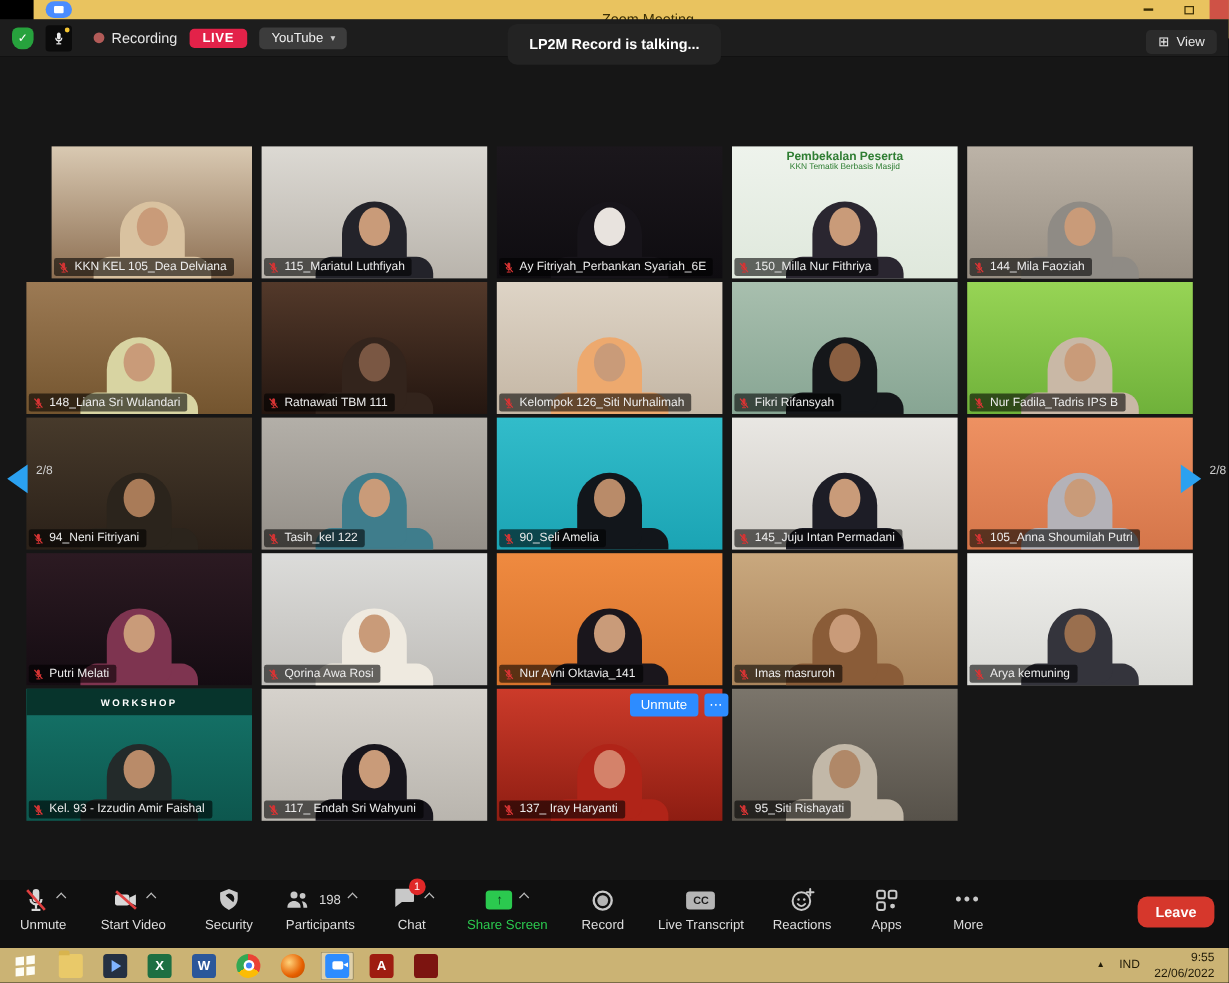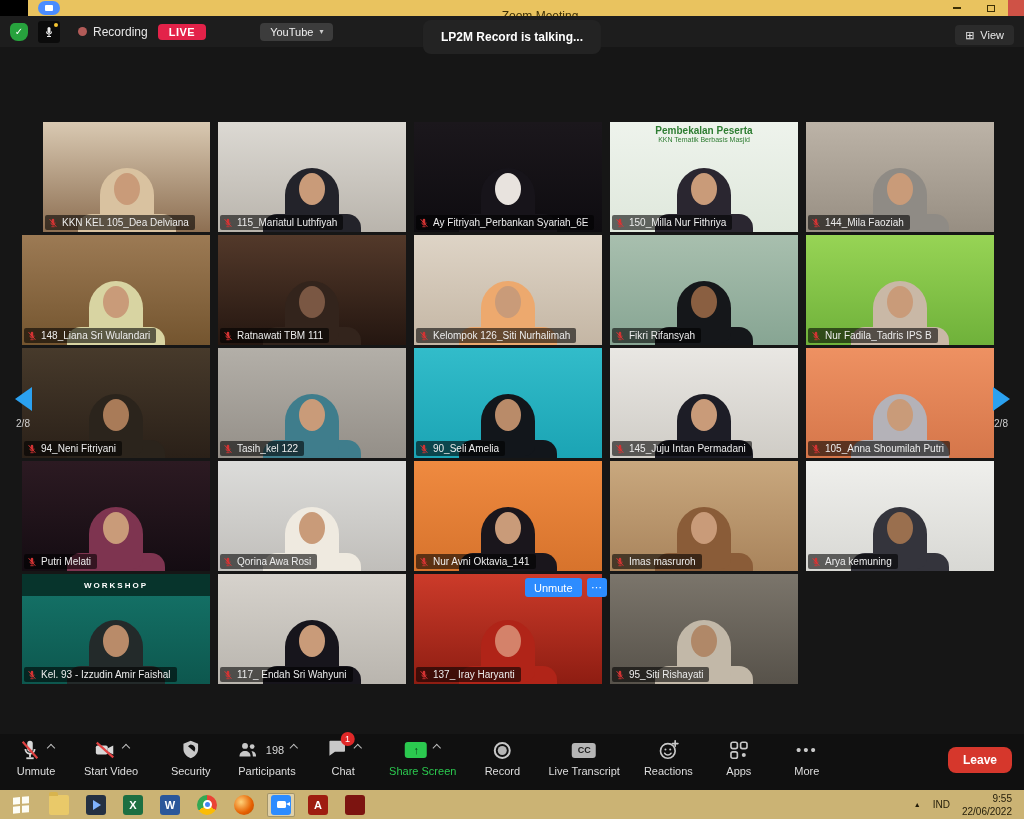--- a/index.html
+++ b/index.html
@@ -30,21 +30,21 @@
     display:flex; align-items:center; justify-content:center; }
   .mic-box svg { width:12px; height:12px; }
   .mic-box .dot { position:absolute; top:2px; right:2px; width:4px; height:4px;
     border-radius:50%; background:#f5c531; }
   .rec-group { display:flex; align-items:center; gap:6px; margin-left:8px; }
   .rec-dot { width:9px; height:9px; border-radius:50%; background:#b25b58; }
   .rec-label { color:#e6e6e6; font-size:12px; }
   .live-badge { background:#e32249; color:#fff; font-size:11px; font-weight:bold;
     padding:2px 11px; border-radius:4px; letter-spacing:.5px; }
   .yt-btn { background:#3c3c3c; color:#eee; font-size:11px; padding:3px 10px; border-radius:4px;
-    display:flex; align-items:center; gap:6px; cursor:pointer;margin-left:44px; }
+    display:flex; align-items:center; gap:6px; cursor:pointer; }
   .yt-btn .caret { font-size:8px; color:#ccc; }
   .notification { position:absolute; top:20px; left:50%; transform:translateX(-50%);
     background:#232323; color:#fff; font-size:12px; font-weight:bold; padding:10px 18px;
     border-radius:8px; white-space:nowrap; z-index:30; }
   .view-btn { position:absolute; right:10px; top:25px; background:#2b2b2b; color:#e8e8e8;
     font-size:11px; padding:4px 10px; border-radius:4px; display:flex; align-items:center;
     gap:6px; cursor:pointer; z-index:30; }
   .view-btn .grid-glyph { font-size:11px; line-height:1; }
 
   
@@ -64,22 +64,22 @@
     border-radius:2px; display:flex; align-items:center; gap:4px; white-space:nowrap;
     overflow:hidden; z-index:5; }
   .name-tag svg { width:10px; height:10px; flex:none; }
   .banner { position:absolute; left:0; right:0; z-index:2; }
   .banner.light { top:3px; text-align:center; color:#2e7d32; }
   .banner.light .bl0 { font-size:10px; font-weight:bold; }
   .banner.light .bl1 { font-size:7px; }
   .banner.dark { top:0; height:22px; background:#07342c; color:#fff; display:flex;
     align-items:center; justify-content:center; font-size:8px; letter-spacing:2px; font-weight:bold; }
 
-  .nav { position:absolute; top:340px; width:34px; display:flex; flex-direction:column;
-    align-items:center; gap:7px; z-index:10; cursor:pointer; }
+  .nav { position:absolute; top:340px; width:34px; display:flex; 
+    align-items:flex-start; gap:7px; z-index:10; cursor:pointer; }
   .nav.left { left:6px; } .nav.right { right:6px; }
   .tri { width:0; height:0; border-top:12px solid transparent; border-bottom:12px solid transparent; }
   .tri.l { border-right:17px solid #2ba1f0; }
   .tri.r { border-left:17px solid #2ba1f0; }
   .page-ind { color:#cfcfcf; font-size:10px; }
 
   .float-unmute { position:absolute; left:525px; top:531px; display:flex; gap:5px; z-index:12; }
   .pop-unmute { background:#2d8cff; color:#fff; border:none; font-size:11px; padding:2px 9px;
     border-radius:3px; cursor:pointer; font-family:inherit; }
   .pop-more { background:#2d8cff; color:#fff; width:20px; height:19px; border-radius:3px;

